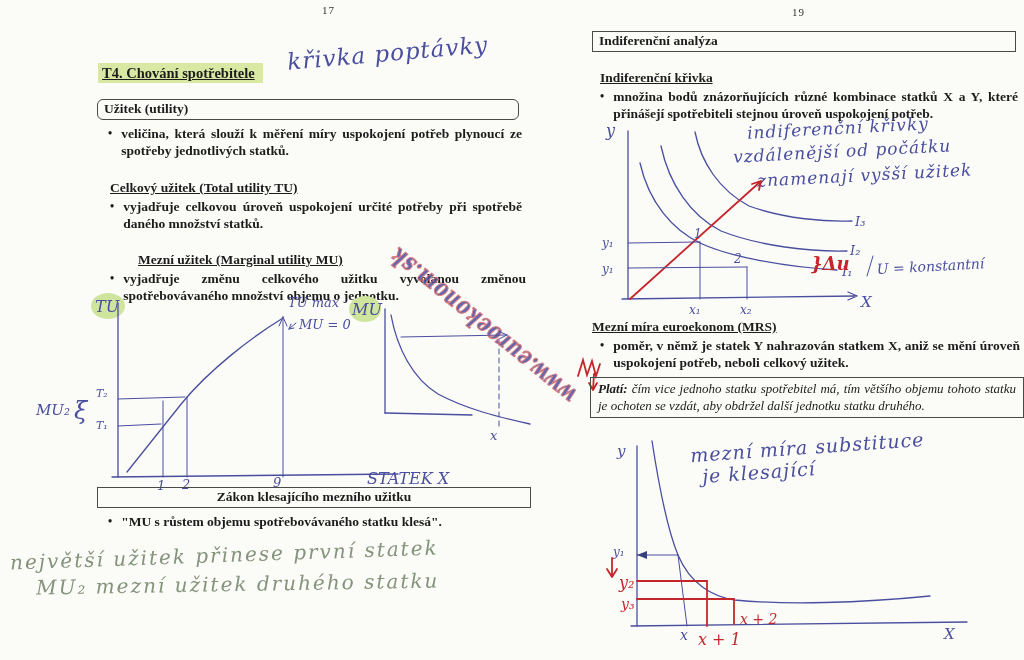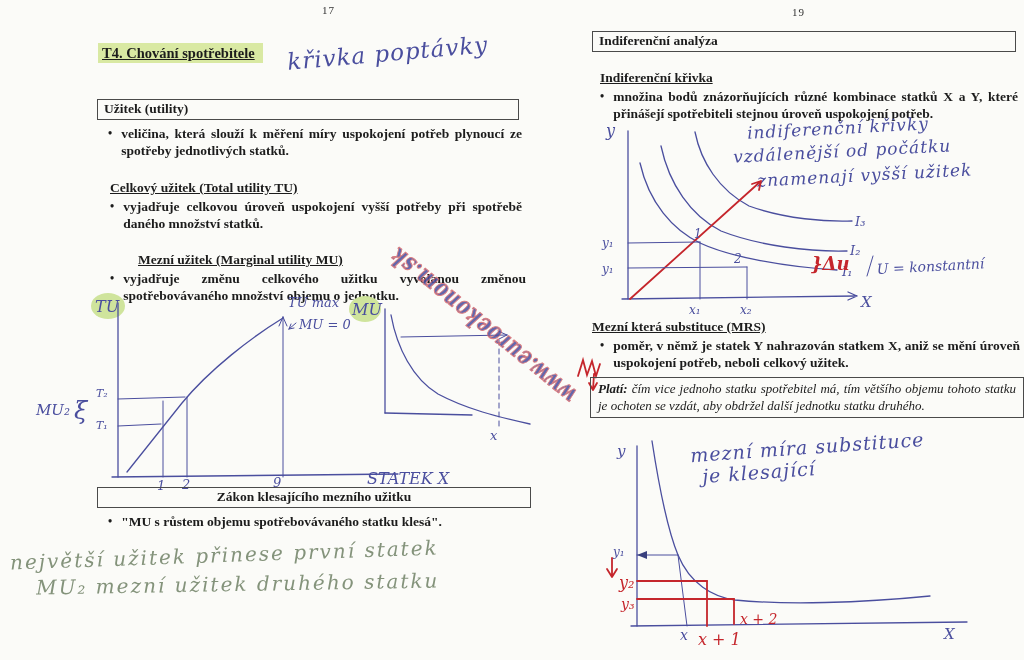--- a/index.html
+++ b/index.html
@@ -30,37 +30,37 @@
   .pb{stroke:#4a4e9e;fill:none;stroke-width:1.3;stroke-linecap:round;}
   .pbt{stroke:#4a4e9e;fill:none;stroke-width:1;stroke-linecap:round;}
   .pr{stroke:#c5262c;fill:none;stroke-width:1.8;stroke-linecap:round;}
   .rt{fill:#c5262c;}
 </style>
 </head>
 <body>
 
 <div class="abs pagenum" style="left:276px;top:4px;margin-left:46px;">17</div>
 
-<div class="abs" style="left:98px;top:44px;">
+<div class="abs" style="left:98px;top:64px;">
   <span class="title-hl">T4. Chování spotřebitele</span>
 </div>
 <div class="abs hw" style="left:287px;top:40px;font-size:23px;transform:rotate(-5deg);">křivka poptávky</div>
 
-<div class="abs boxed" style="left:97px;top:99px;width:408px;">
+<div class="abs boxed" style="left:97px;top:99px;width:408px;border-radius:6px;">
   <span>Užitek (utility)</span>
 </div>
 <div class="abs bullet" style="left:108px;top:125px;width:414px;">
   <span class="dot">•</span>
   <span>veličina, která slouží k měření míry uspokojení potřeb plynoucí ze spotřeby jednotlivých statků.</span>
 </div>
 
 <div class="abs h-ul" style="left:110px;top:180px;">Celkový užitek (Total utility TU)</div>
 <div class="abs bullet" style="left:110px;top:198px;width:412px;">
   <span class="dot">•</span>
-  <span>vyjadřuje celkovou úroveň uspokojení vyšší potřeby při spotřebě daného množství statků.</span>
+  <span>vyjadřuje celkovou úroveň uspokojení určité potřeby při spotřebě daného množství statků.</span>
 </div>
 
 <div class="abs h-ul" style="left:110px;top:252px;margin-left:28px;">Mezní užitek (Marginal utility MU)</div>
 <div class="abs bullet" style="left:110px;top:270px;width:416px;">
   <span class="dot">•</span>
   <span>vyjadřuje změnu celkového užitku vyvolanou změnou spotřebovávaného množství objemu o jednotku.</span>
 </div>
 
 <svg style="left:30px;top:293px;" width="520" height="205" viewBox="0 0 520 205">
 
@@ -139,21 +139,21 @@
   <text x="139" y="145" font-size="12">2</text>
   <text x="7" y="129" font-size="12">y₁</text>
   <text x="7" y="155" font-size="12">y₁</text>
   <text x="94" y="196" font-size="12">x₁</text>
   <text x="145" y="196" font-size="12">x₂</text>
   <text x="216" y="152" font-size="18" font-weight="bold" class="rt" fill="#c5262c">}Δu</text>
   <path class="pbt" d="M 272 158 L 278 138"></path>
   <text x="282" y="156" font-size="14" transform="rotate(-3 282 156)">U = konstantní</text>
 </svg>
 
-<div class="abs h-ul" style="left:592px;top:319px;">Mezní která substituce (MRS)</div>
+<div class="abs h-ul" style="left:592px;top:319px;">Mezní míra euroekonom (MRS)</div>
 <div class="abs bullet" style="left:600px;top:337px;width:420px;">
   <span class="dot">•</span>
   <span>poměr, v němž je statek Y nahrazován statkem X, aniž se mění úroveň uspokojení potřeb, neboli celkový užitek.</span>
 </div>
 
 <svg style="left:574px;top:352px;" width="40" height="45" viewBox="0 0 40 45">
   <path class="pr" stroke-width="1.6" d="M 4 24 L 9 8 L 13 23 L 18 9 L 22 24 L 26 12 M 20 22 L 19 38 M 19 38 L 15 31 M 19 38 L 23 31"></path>
 </svg>
 
 <div class="abs italicbox" style="left:590px;top:377px;width:418px;">

